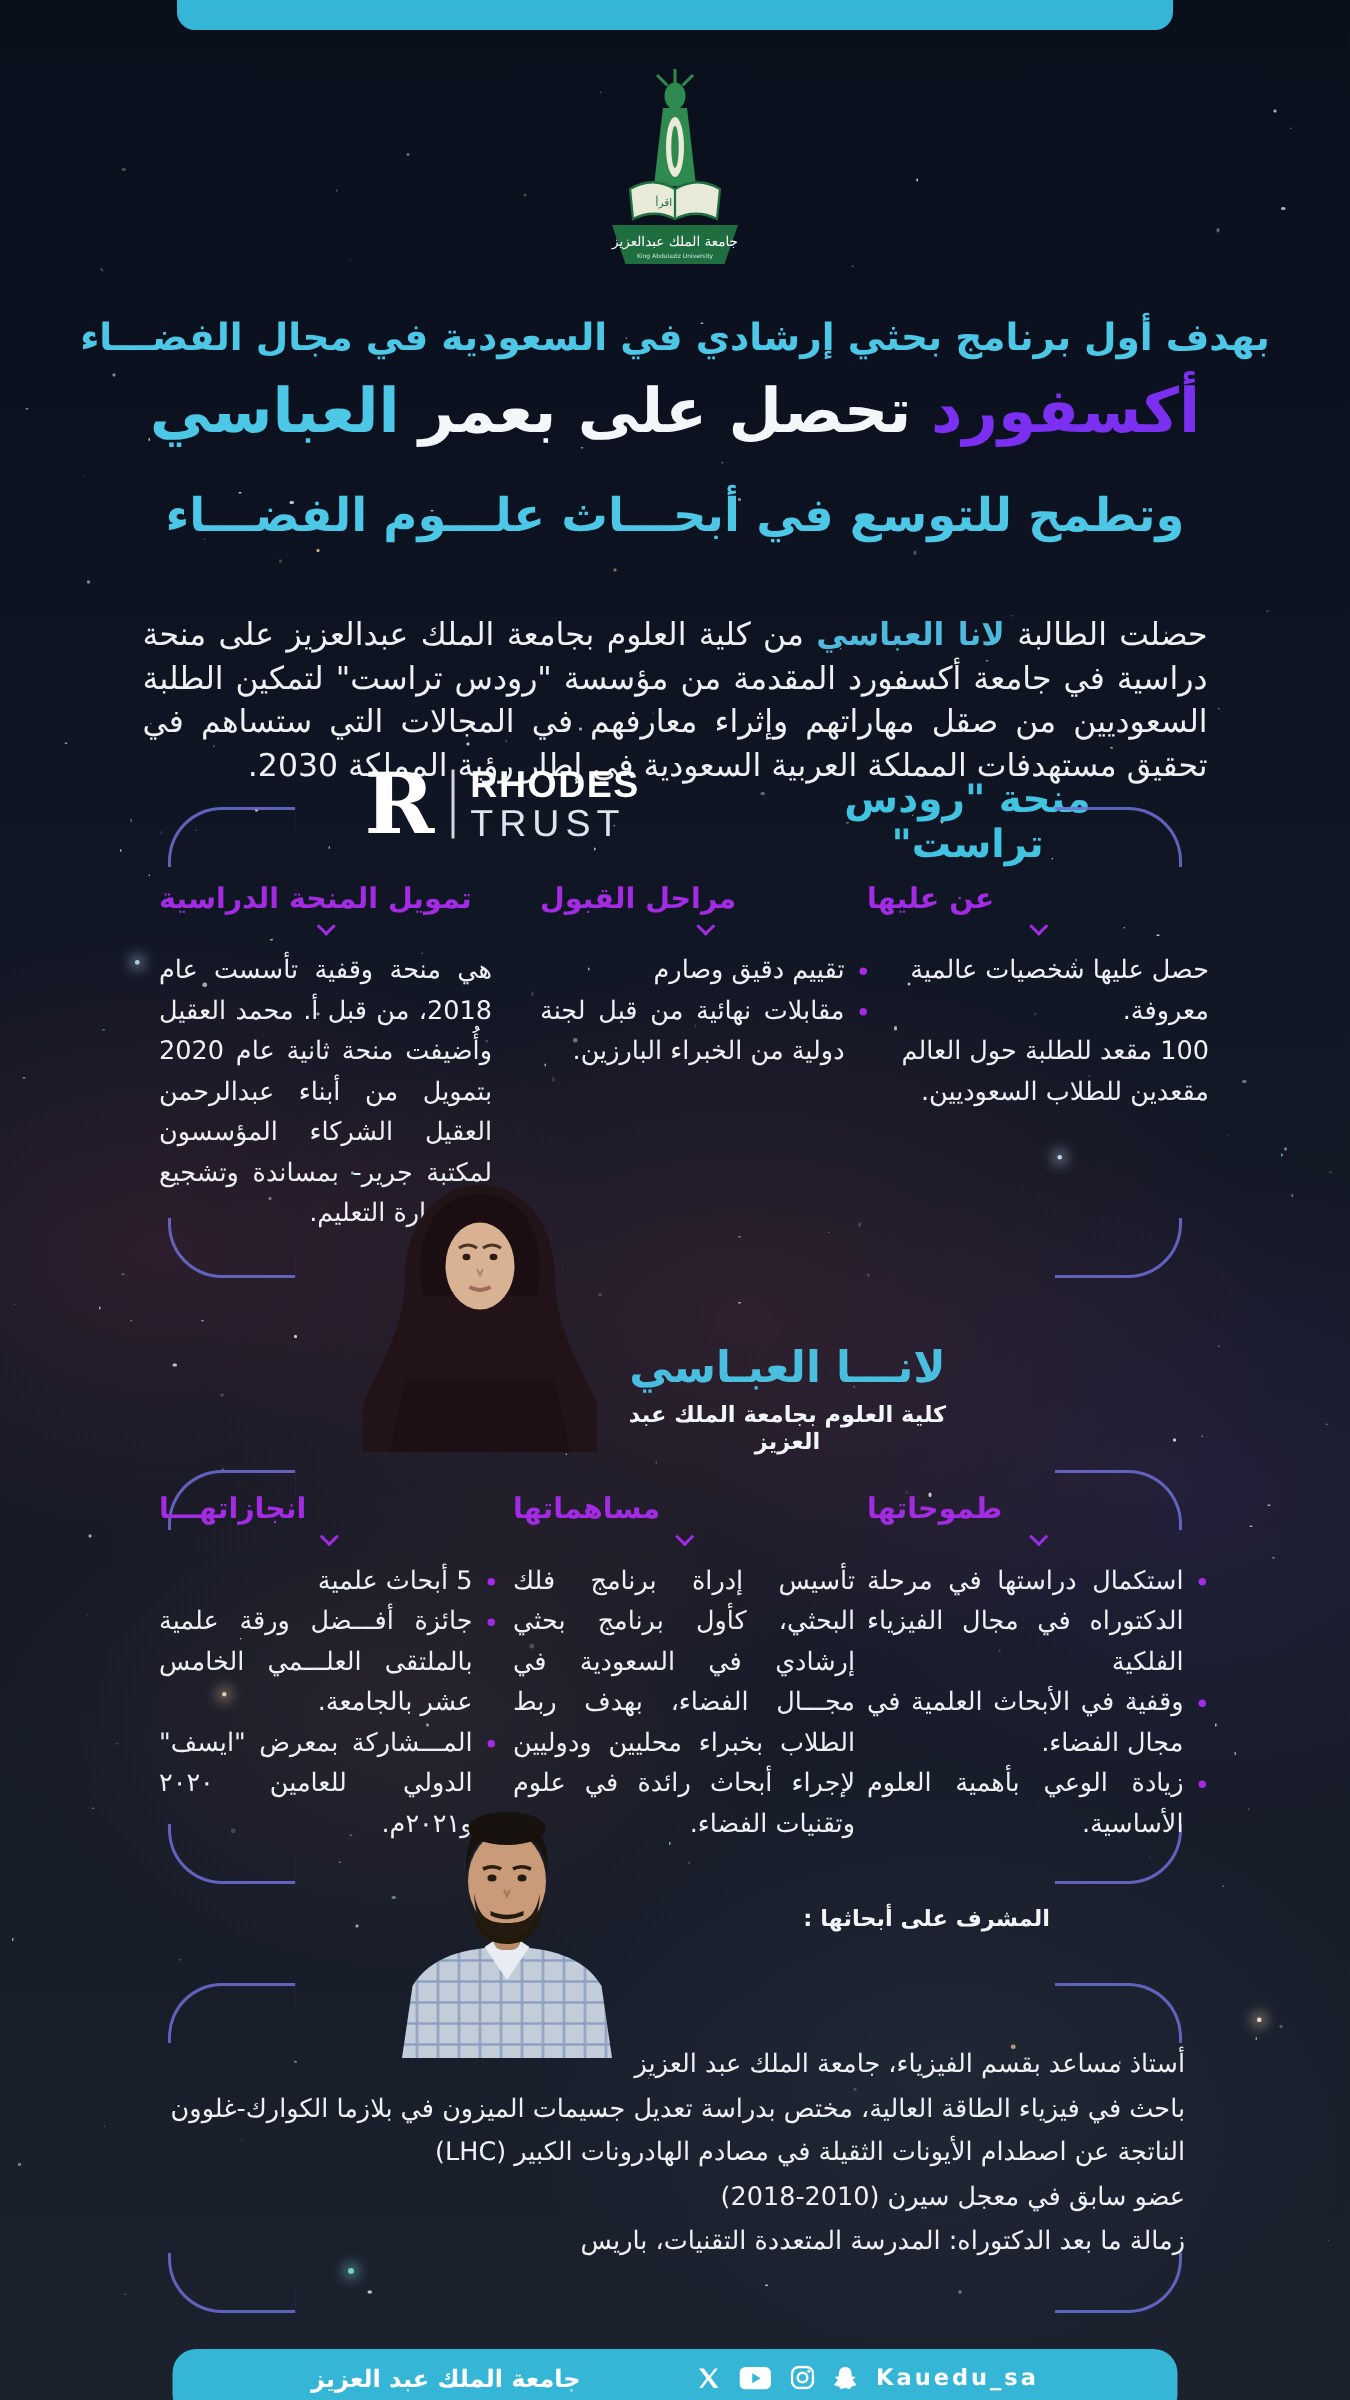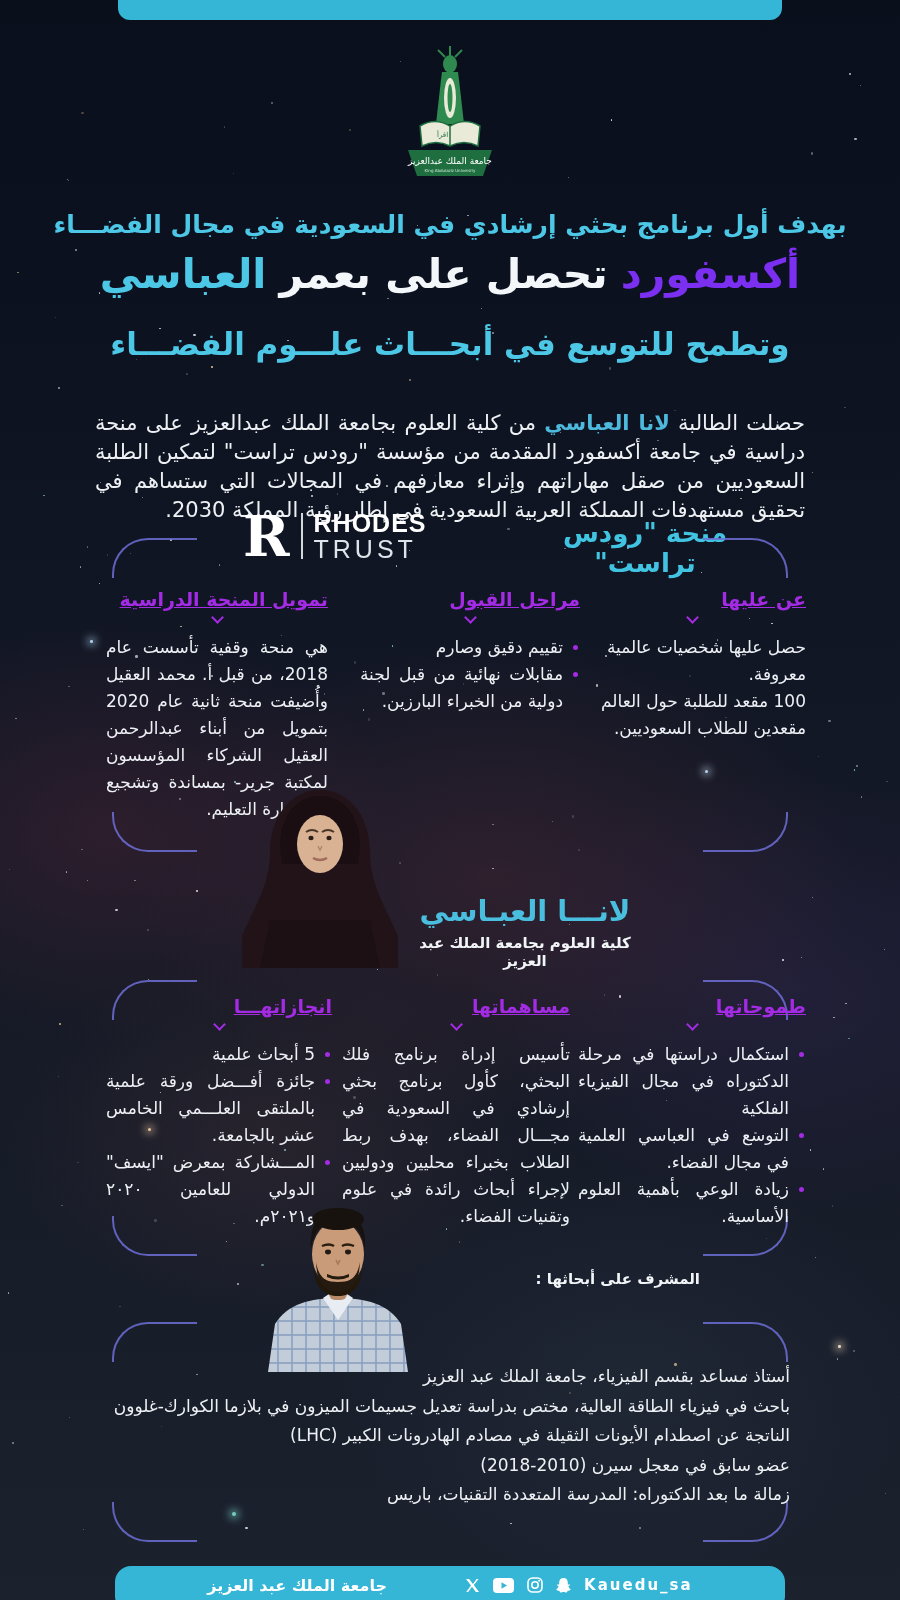--- a/index.html
+++ b/index.html
@@ -45,21 +45,21 @@
   .rhodes-logo .l1{font-size:25px;font-weight:bold;color:#fff;letter-spacing:1px;line-height:26px;font-family:"Liberation Sans",sans-serif;}
   .rhodes-logo .l2{font-size:25px;font-weight:300;color:#dde4ea;letter-spacing:4px;line-height:26px;font-family:"Liberation Sans",sans-serif;}
   
   .corner{position:absolute;width:85px;height:40px;opacity:.85;}
   .corner.tl{border-top:2px solid #6d6fd6;border-left:2px solid #6d6fd6;border-top-left-radius:36px;}
   .corner.tr{border-top:2px solid #6d6fd6;border-right:2px solid #6d6fd6;border-top-right-radius:36px;}
   .corner.bl{border-bottom:2px solid #6d6fd6;border-left:2px solid #6d6fd6;border-bottom-left-radius:36px;}
   .corner.br{border-bottom:2px solid #6d6fd6;border-right:2px solid #6d6fd6;border-bottom-right-radius:36px;}
   
   .col{direction:rtl;}
-  .col .hdr{color:#a32be4;font-weight:bold;font-size:19px;text-align:right;margin-bottom:3px;text-decoration:underline;}
+  .col .hdr{color:#a32be4;font-weight:bold;font-size:19px;text-align:left;margin-bottom:3px;}
   .col .chev{width:9px;height:9px;border-right:2px solid #a32be4;border-bottom:2px solid #a32be4;
     transform:rotate(45deg);margin:0 auto 12px auto;}
   .col ul{list-style:none;margin:0;padding:0;}
   .col li{position:relative;font-size:17px;line-height:27px;color:#edf0f4;text-align:justify;text-align-last:right;}
   .col li.dot{padding-right:17px;}
   .col li.dot::before{content:'';position:absolute;right:2px;top:11px;width:5px;height:5px;border-radius:50%;background:#a32be4;}
   .col li.plain{text-align:right;text-align-last:right;}
   .col p{margin:0;font-size:17px;line-height:27px;color:#edf0f4;text-align:justify;text-align-last:right;}
   .rh-col-right{left:578px;top:588px;width:228px;}
   .rh-col-mid{left:360px;top:588px;width:220px;}
@@ -353,21 +353,21 @@
     </svg>
   </div>
   <div class="abs lana-name">لانـــا العبـاسي</div>
   <div class="abs lana-college">كلية العلوم بجامعة الملك عبد العزيز</div>
 
   <div class="abs col ln-col-right">
     <div class="hdr">طموحاتها</div>
     <div class="chev"></div>
     <ul>
       <li class="dot">استكمال دراستها في مرحلة الدكتوراه في مجال الفيزياء الفلكية</li>
-      <li class="dot">التوسع في العباسي العلمية في مجال الفضاء.</li>
+      <li class="dot">وقفية في الأبحاث العلمية في مجال الفضاء.</li>
       <li class="dot">زيادة الوعي بأهمية العلوم الأساسية.</li>
     </ul>
   </div>
   <div class="abs col ln-col-mid">
     <div class="hdr">مساهماتها</div>
     <div class="chev"></div>
     <p>تأسيس إدراة برنامج فلك البحثي، كأول برنامج بحثي إرشادي في السعودية في مجـــال الفضاء، بهدف ربط الطلاب بخبراء محليين ودوليين لإجراء أبحاث رائدة في علوم وتقنيات الفضاء.</p>
   </div>
   <div class="abs col ln-col-left">
     <div class="hdr">انجازاتهـــا</div>

